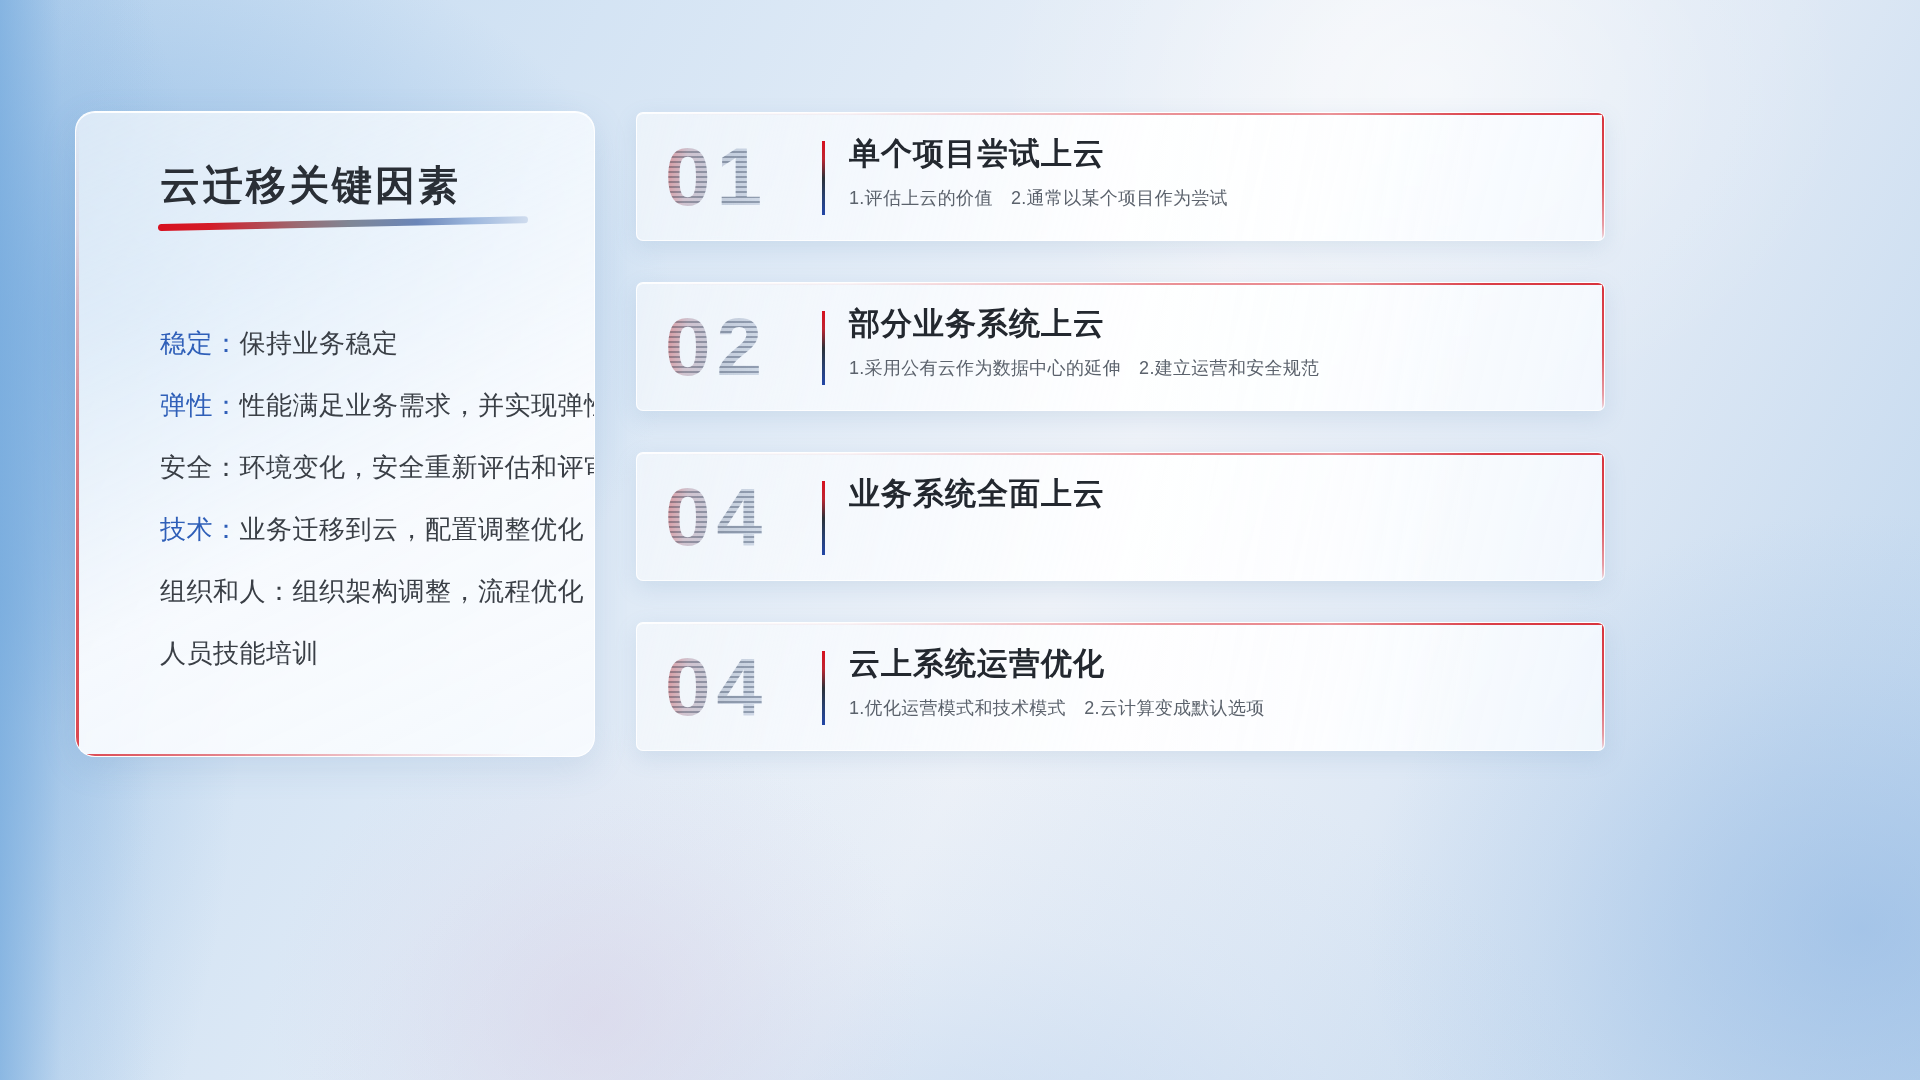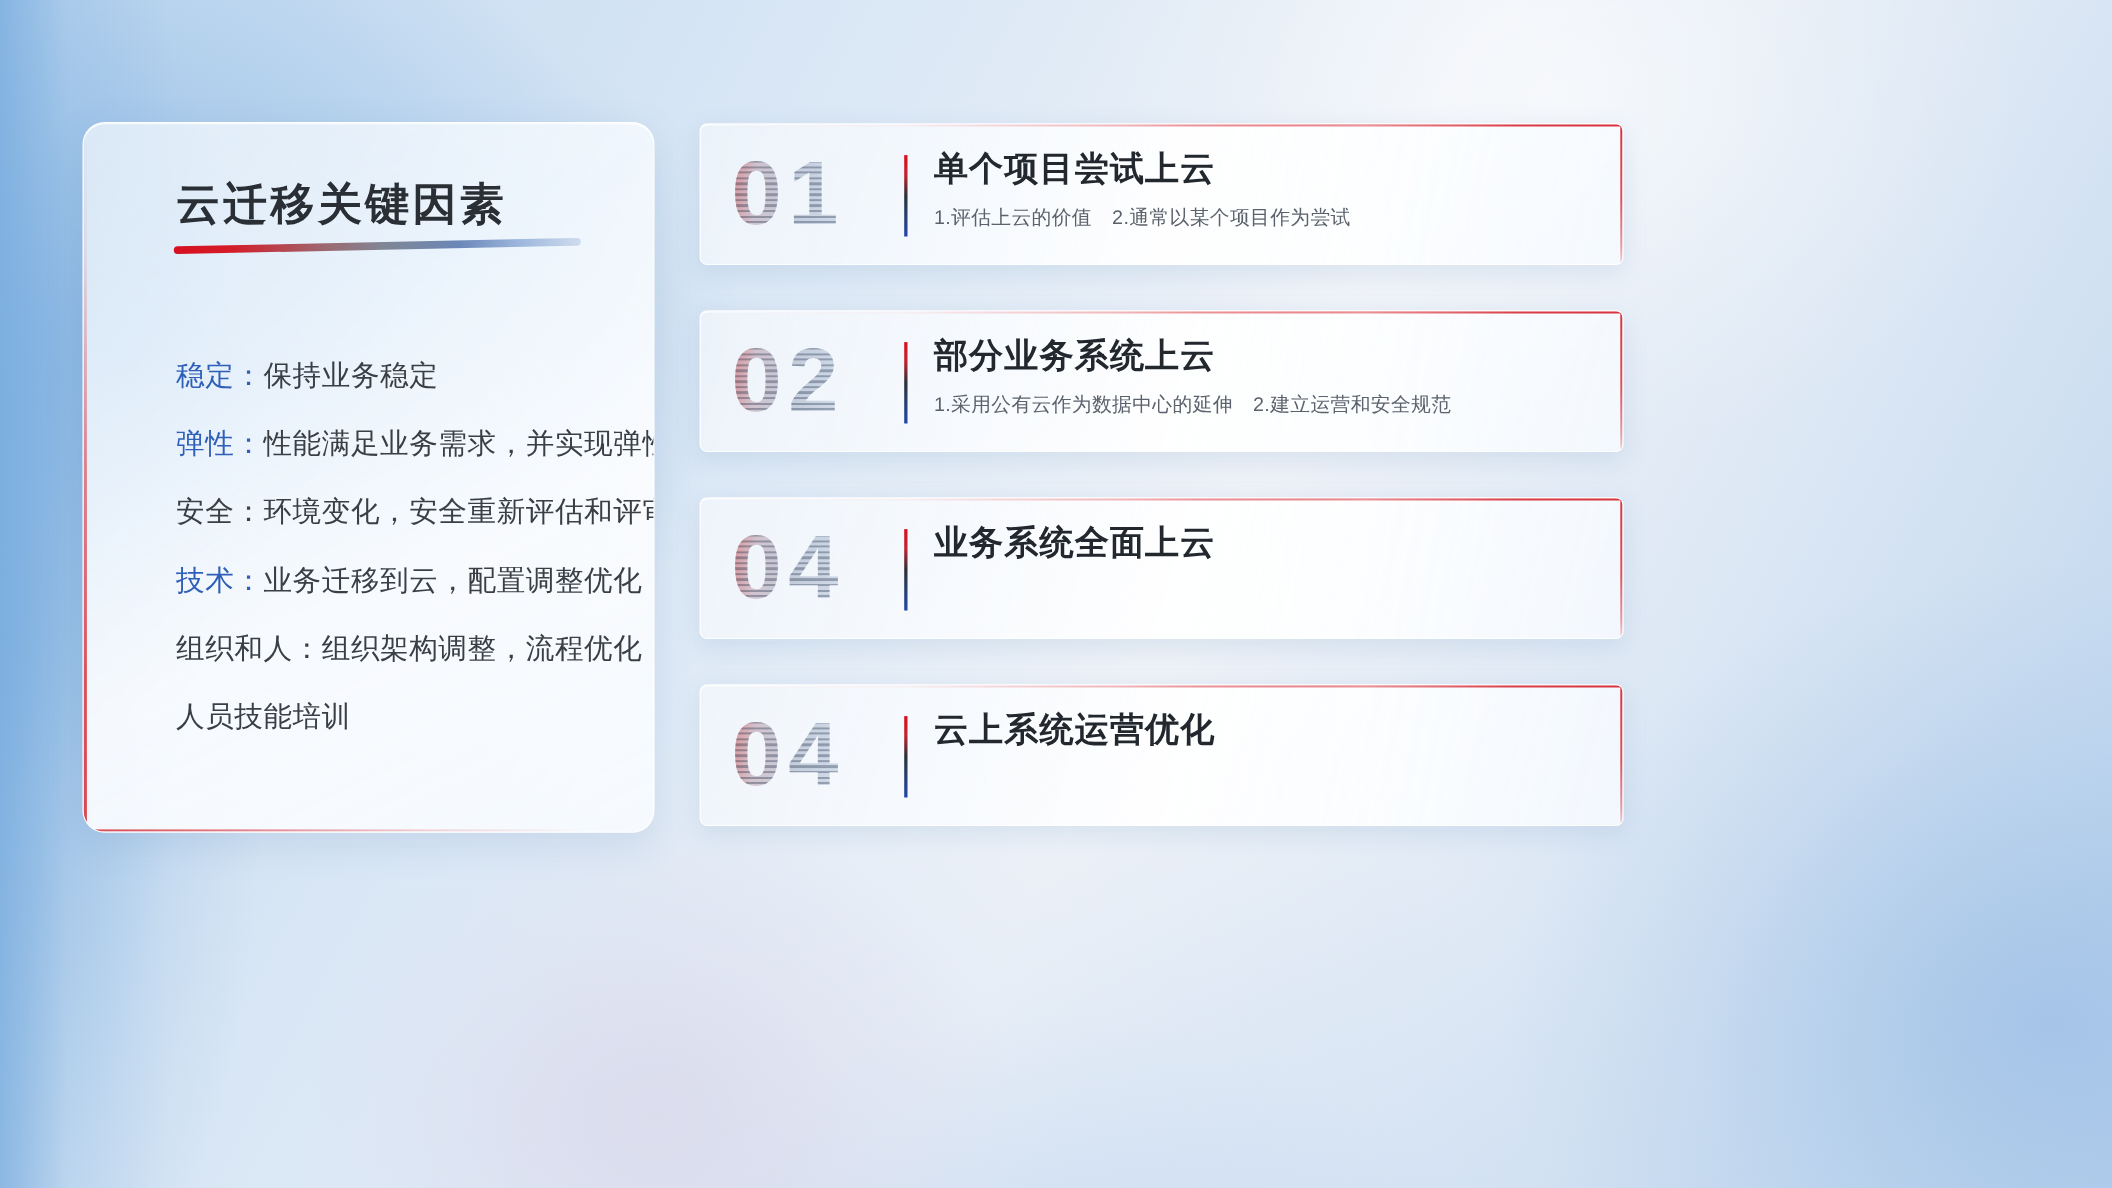--- a/index.html
+++ b/index.html
@@ -72,31 +72,30 @@
     background:linear-gradient(90deg,#d7101f 0%,#d41c28 14%,#9a6b73 38%,#7f8796 52%,#6b86b8 70%,#9db7dd 85%,#cfdcee 100%);
     transform:skewY(-1.2deg);
     transform-origin:left center;
   }
   #panel-list {
     position:absolute; left:84px; top:200px; right:26px;
   }
   .panel-item {
     font-size:26px; line-height:62px; color:#3a3f46; white-space:nowrap;
     letter-spacing:0.5px;
-    font-family:Liberation Mono, monospace;
   }
   .panel-item .k { font-weight:500; }
   .panel-item .k.blue { color:#2f5fb8; }
   .panel-item .k.dark { color:#3a3f46;text-align:center; }
   .panel-item .v { color:#3a3f46; }
 
   
   #right-col { position:absolute; left:636px; top:112px; width:864px; }
   .step-card {
-    position:relative; width:840px; height:129px; margin-bottom:41px;
+    position:relative; width:969px; height:129px; margin-bottom:41px;
     border-radius:7px;
     background:linear-gradient(104deg, rgba(255,255,255,0.50) 0%, rgba(250,252,255,0.78) 26%, rgba(255,255,255,0.94) 52%, rgba(251,253,255,0.90) 78%, rgba(246,250,255,0.86) 100%);
     border:1px solid rgba(255,255,255,0.85);
     box-shadow:0 7px 22px rgba(86,132,183,0.15), inset 0 1px 0 rgba(255,255,255,0.9);
     backdrop-filter:blur(3px);
     overflow:hidden;
   }
   .card-topline {
     position:absolute; left:0; top:0; width:100%; height:2px;
     background:linear-gradient(90deg, rgba(214,40,50,0) 0%, rgba(214,40,50,0.05) 22%, rgba(214,40,50,0.35) 46%, rgba(214,40,50,0.82) 70%, rgba(214,40,50,0.95) 100%);
@@ -226,17 +225,18 @@
     </article>
 
     <article class="step-card">
       <div class="card-topline"></div>
       <div class="card-rightline"></div>
       <div class="card-sheen"></div>
       <div class="card-number">04</div>
       <div class="card-divider"></div>
       <div class="card-body">
         <h2 class="card-title">云上系统运营优化</h2>
+        <p class="card-sub">1.优化运营模式和技术模式　2.云计算变成默认选项</p>
       </div>
     </article>
 
   </section>
 </div>
 
 </body></html>

